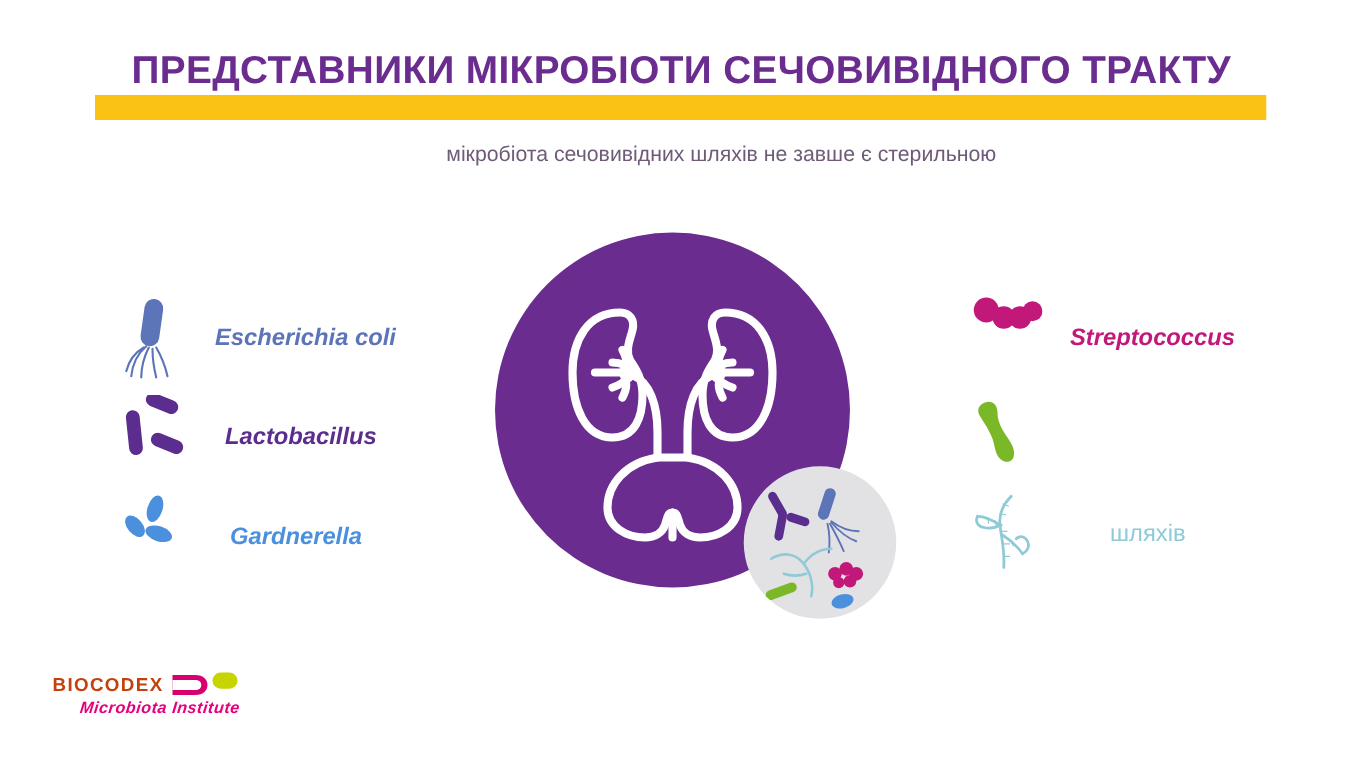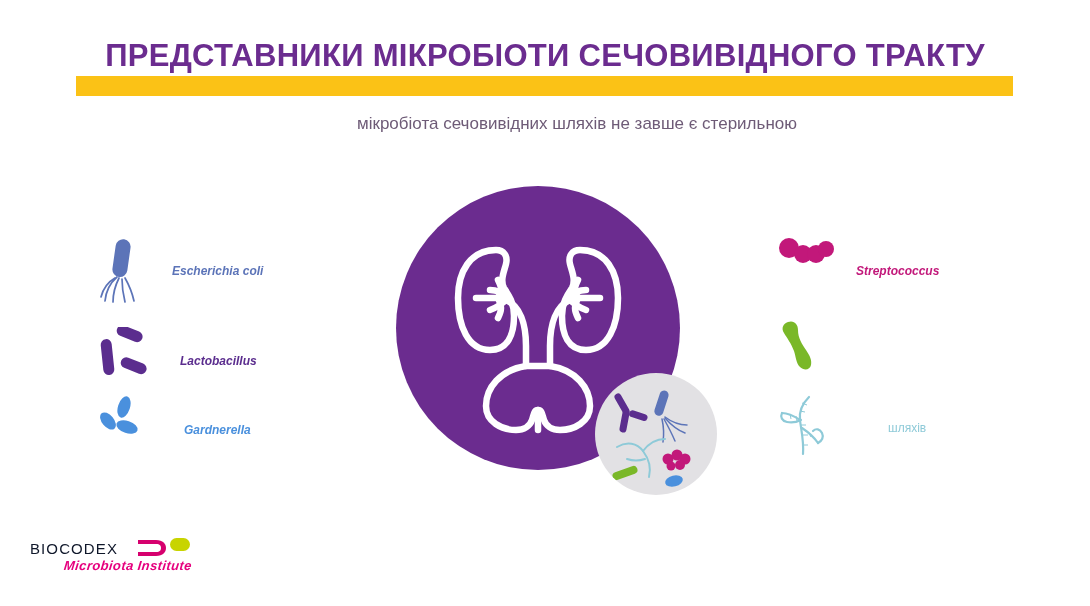--- a/index.html
+++ b/index.html
@@ -116,36 +116,36 @@
 
   .legend-icon {
     width: 62px;
     height: 68px;
     flex: 0 0 62px;
     position: relative;
   }
   .legend-icon svg { display: block; }
 
   .legend-label {
-    font-size: 12px;
+    font-size: 19px;
     line-height: 20px;
     white-space: nowrap;
   }
   .legend-label.sci {
     font-style: italic;
     font-weight: bold;
   }
   .legend-label.plain {
     font-style: normal;
     font-weight: normal;
   }
 
   
   #row-ecoli    { top: 236px; }
-  #row-lacto    { top: 326px; text-align: right; }
+  #row-lacto    { top: 315px; text-align: right; }
   #row-gardner  { top: 395px; }
   #row-strep    { top: 236px; }
   #row-coryne   { top: 315px; }
   #row-fungi    { top: 393px; }
 
   
   #row-ecoli   .legend-label { margin-left: 10px; }
   #row-lacto   .legend-label { margin-left: 18px; }
   #row-gardner .legend-label { margin-left: 22px; }
   #row-strep   .legend-label { margin-left: 16px; }
@@ -155,27 +155,27 @@
   
   #logo {
     position: absolute;
     left: 30px;
     top: 536px;
     width: 190px;
     height: 48px;
   }
   #logo-wordmark {
     position: absolute;
-    left: 0;
+    left: 12px;
     top: 4px;
     font-size: 15px;
     line-height: 17px;
     letter-spacing: 1.1px;
-    font-weight: normal;
-    color: #0f172a;
+    font-weight: bold;
+    color: #c2410c;
   }
   #logo-mark {
     position: absolute;
     left: 106px;
     top: 0px;
     width: 56px;
     height: 24px;
   }
   #logo-tagline {
     position: absolute;

